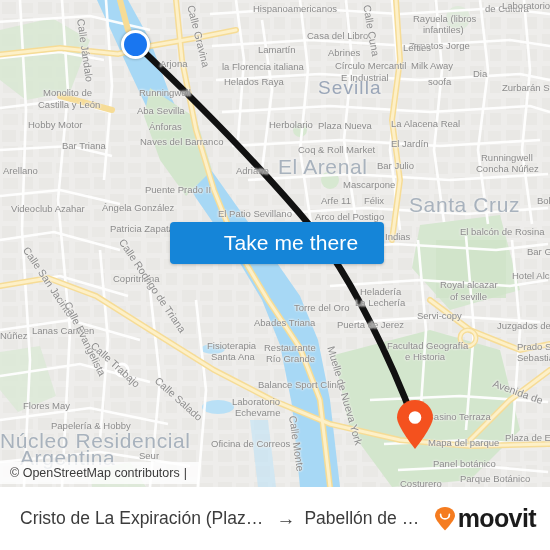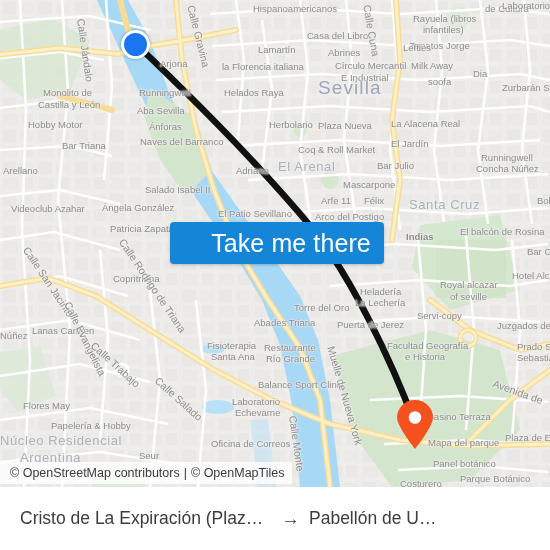--- a/index.html
+++ b/index.html
@@ -23,40 +23,40 @@
     font-size:9.5px;
     line-height:11px;
     white-space:nowrap;
     text-shadow:0 0 2px #f2f1ef,0 0 2px #f2f1ef,0 0 3px #f2f1ef;
     pointer-events:none;
   }
   .mlabel.city{
     color:#9aa6b8;font-size:19px;letter-spacing:1.1px;
   }
   .mlabel.big{
-    color:#a8b2bd;font-size:13px;letter-spacing:.6px;line-height:17px;
+    color:#a8b2bd;font-size:21px;letter-spacing:.6px;line-height:17px;
   }
   .mlabel.street{color:#8d8d8d;font-size:10.5px;}
 
   
   #origin-marker{
     position:absolute;left:121px;top:30px;width:29px;height:29px;
     border-radius:50%;background:#1976f0;border:3.5px solid #ffffff;
     box-sizing:border-box;
     box-shadow:0 0 3px rgba(0,0,0,.35);
   }
   #dest-marker{
     position:absolute;left:396px;top:400px;width:38px;height:50px;
   }
 
   
   #cta{
     position:absolute;left:170px;top:222px;width:214px;height:42px;
     background:#1585d8;border:none;border-radius:4px;
-    color:#ffffff;font-size:25px;font-family:"Liberation Sans",sans-serif;
+    color:#ffffff;font-size:21px;font-family:"Liberation Sans",sans-serif;
     letter-spacing:.1px;cursor:pointer;
     display:flex;align-items:center;justify-content:center;
     box-shadow:0 1px 3px rgba(0,0,0,.22);
     padding-left:34px;
   }
 
   
   #attribution{
     position:absolute;left:0;top:462px;height:22px;
     padding:0 8px 0 10px;
@@ -214,21 +214,21 @@
         <div class="mlabel " style="left: 411px; top: 60px;">Milk Away</div>
         <div class="mlabel " style="left: 473px; top: 68px;">Dia</div>
         <div class="mlabel " style="left: 222px; top: 61px;">la Florencia italiana</div>
         <div class="mlabel " style="left: 335px; top: 60px;">Círculo Mercantil</div>
         <div class="mlabel " style="left: 341px; top: 72px;">E Industrial</div>
         <div class="mlabel " style="left: 428px; top: 76px;">soofa</div>
         <div class="mlabel " style="left: 502px; top: 82px;">Zurbarán St</div>
         <div class="mlabel city" style="left: 318px; top: 82px;">Sevilla</div>
         <div class="mlabel " style="left: 160px; top: 58px;">Arjona</div>
         <div class="mlabel " style="left: 139px; top: 87px;">Runningwell</div>
-        <div class="mlabel " style="left: 224px; top: 87px;">Helados Raya</div>
+        <div class="mlabel " style="left: 224px; top: 76px;">Helados Raya</div>
         <div class="mlabel " style="left: 43px; top: 87px;">Monolito de</div>
         <div class="mlabel " style="left: 38px; top: 99px;">Castilla y León</div>
         <div class="mlabel " style="left: 137px; top: 105px;">Aba Sevilla</div>
         <div class="mlabel " style="left: 269px; top: 119px;">Herbolario</div>
         <div class="mlabel " style="left: 318px; top: 120px;">Plaza Nueva</div>
         <div class="mlabel " style="left: 391px; top: 118px;">La Alacena Real</div>
         <div class="mlabel " style="left: 481px; top: 152px;">Runningwell</div>
         <div class="mlabel " style="left: 476px; top: 163px;">Concha Núñez</div>
         <div class="mlabel " style="left: 28px; top: 119px;">Hobby Motor</div>
         <div class="mlabel " style="left: 149px; top: 121px; text-align: center;">Ánforas</div>
@@ -237,28 +237,28 @@
         <div class="mlabel " style="left: 298px; top: 144px;">Coq &amp; Roll Market</div>
         <div class="mlabel " style="left: 391px; top: 138px;">El Jardín</div>
         <div class="mlabel big" style="left: 278px; top: 158px;">El Arenal</div>
         <div class="mlabel " style="left: 377px; top: 160px;">Bar Julio</div>
         <div class="mlabel " style="left: 3px; top: 165px;">Arellano</div>
         <div class="mlabel " style="left: 343px; top: 179px;">Mascarpone</div>
         <div class="mlabel " style="left: 321px; top: 195px;">Arfe 11</div>
         <div class="mlabel " style="left: 364px; top: 195px;">Félix</div>
         <div class="mlabel big" style="left: 409px; top: 196px;">Santa Cruz</div>
         <div class="mlabel " style="left: 236px; top: 165px;">Adriano</div>
-        <div class="mlabel " style="left: 145px; top: 184px;">Salado Isabel II</div>
+        <div class="mlabel " style="left: 145px; top: 184px;">Puente Prado II</div>
         <div class="mlabel " style="left: 218px; top: 189px; margin-top: 19px;">El Patio Sevillano</div>
         <div class="mlabel " style="left: 11px; top: 203px;">Videoclub Azahar</div>
         <div class="mlabel " style="left: 102px; top: 202px;">Ángela González</div>
         <div class="mlabel " style="left: 315px; top: 211px;">Arco del Postigo</div>
         <div class="mlabel " style="left: 460px; top: 226px;">El balcón de Rosina</div>
         <div class="mlabel " style="left: 537px; top: 195px;">Bola</div>
-        <div class="mlabel " style="left: 406px; top: 231px; font-weight: bold;">Indias</div>
+        <div class="mlabel " style="left: 385px; top: 231px;">Indias</div>
         <div class="mlabel " style="left: 110px; top: 223px;">Patricia Zapata</div>
         <div class="mlabel " style="left: 527px; top: 246px;">Bar Ga</div>
         <div class="mlabel " style="left: 512px; top: 270px;">Hotel Alcá</div>
         <div class="mlabel " style="left: 113px; top: 273px;">Copritriana</div>
         <div class="mlabel " style="left: 440px; top: 279px;">Royal alcazar</div>
         <div class="mlabel " style="left: 450px; top: 291px;">of seville</div>
         <div class="mlabel " style="left: 360px; top: 286px;">Heladería</div>
         <div class="mlabel " style="left: 355px; top: 297px;">La Lechería</div>
         <div class="mlabel " style="left: 294px; top: 302px;">Torre del Oro</div>
         <div class="mlabel " style="left: 417px; top: 310px;">Servi-copy</div>
@@ -313,25 +313,33 @@
         <path d="M19 49 C19 49 37 26.5 37 17.5 C37 7.8 28.9 0 19 0 C9.1 0 1 7.8 1 17.5 C1 26.5 19 49 19 49 Z" fill="#f4511e"></path>
         <circle cx="19" cy="17.5" r="6.3" fill="#ffffff"></circle>
       </svg>
     </div>
 
     <button id="cta">Take me there</button>
 
     <div id="attribution">
       <span>© OpenStreetMap contributors</span>
       <span class="sep">|</span>
-      <span>© OpenMapTiles</span>
     </div>
   </div>
 
   <div id="footer">
     <div class="route">
       <span id="from-stop" class="stop">Cristo de La Expiración (Plaza d…</span>
       <span id="arrow-icon">→</span>
       <span id="to-stop" class="stop">Pabellón de Ur…</span>
     </div>
+    <div id="moovit-logo">
+      <span style="line-height:0">
+        <svg width="22" height="24" viewBox="0 0 22 24">
+          <path d="M11 23.5 C11 23.5 21 13.5 21 8.6 C21 3.85 16.52 0 11 0 C5.48 0 1 3.85 1 8.6 C1 13.5 11 23.5 11 23.5 Z" fill="#f57c20"></path>
+          <path d="M6.6 7.4 C6.6 10.1 8.6 11.9 11 11.9 C13.4 11.9 15.4 10.1 15.4 7.4" fill="none" stroke="#ffffff" stroke-width="1.7" stroke-linecap="round"></path>
+        </svg>
+      </span>
+      <span id="moovit-wordmark">moovit</span>
+    </div>
   </div>
 
 </div>
 
 </body></html>

